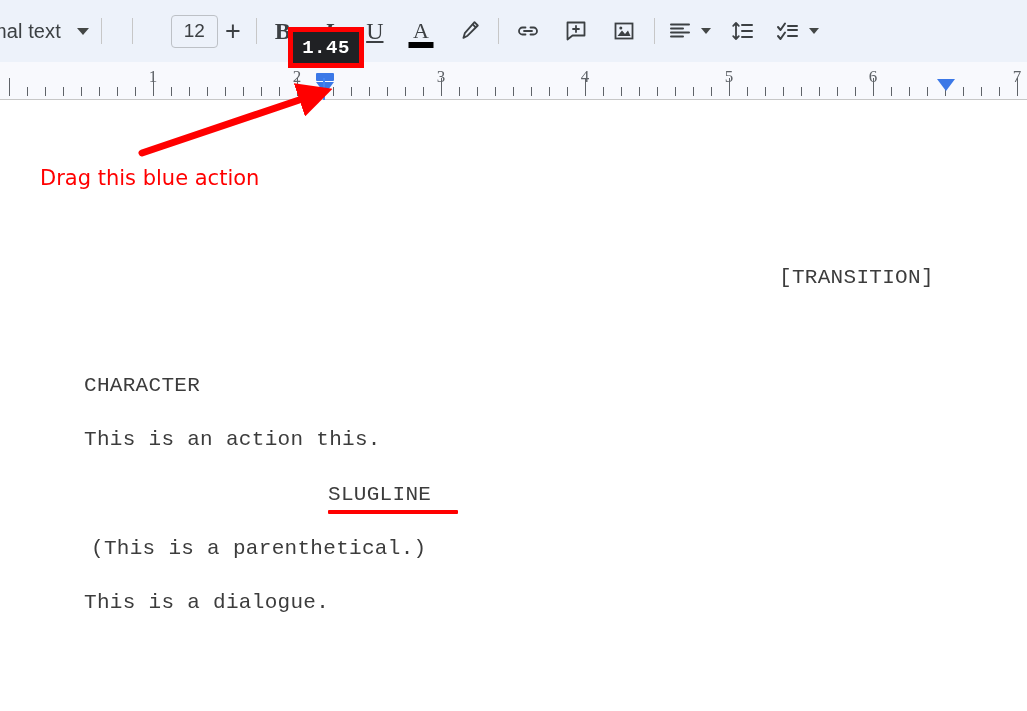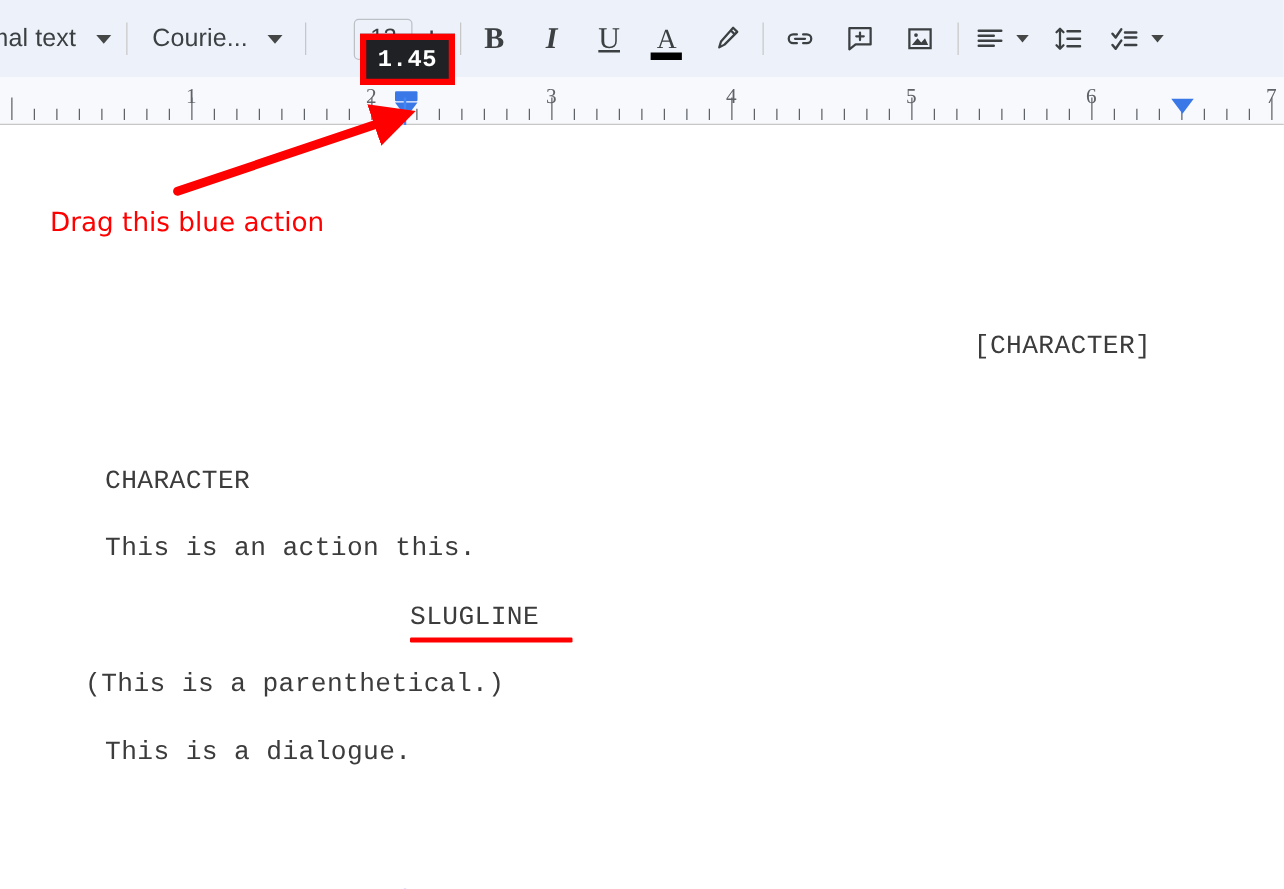--- a/index.html
+++ b/index.html
@@ -255,24 +255,20 @@
 
 <div id="toolbar">
 
   <div class="tb-item style-combo">
     <span class="combo-label">mal text</span>
     <span class="caret"></span>
   </div>
 
   <div class="tb-divider"></div>
 
-  <div class="tb-item" style="margin-left:8px">
-    <span class="combo-label">Courie...</span>
-    <span class="caret"></span>
-  </div>
 
   <div class="tb-divider" style="margin-left:18px"></div>
 
   <div style="width:26px;flex:none"></div>
 
   <div class="font-box">
     <span>12</span>
   </div>
 
   <div class="plus-btn">+</div>
@@ -430,25 +426,25 @@
 </div>
 
 <div id="guide-line" style="left: 323px; background: rgb(66, 133, 244);"></div>
 
 <div id="indent-tooltip" style="border-color: rgb(255, 0, 0); background: rgb(32, 33, 36);">
   <span>1.45</span>
 </div>
 
 <div id="doc">
   <div id="doc-lines">
-      <div class="doc-line" style="left: 779px; top: 166px;">[CHARACTER]</div>
+      <div class="doc-line" style="left: 779px; top: 166px;">[TRANSITION]</div>
       <div class="doc-line" style="left: 84px; top: 274px;">CHARACTER</div>
       <div class="doc-line" style="left: 84px; top: 328px;">This is an action this.</div>
       <div class="doc-line" style="left: 328px; top: 383px;">SLUGLINE</div>
-      <div class="doc-line" style="left: 68px; top: 437px;">(This is a parenthetical.)</div>
+      <div class="doc-line" style="left: 91px; top: 437px;">(This is a parenthetical.)</div>
       <div class="doc-line" style="left: 84px; top: 491px;">This is a dialogue.</div>
     </div>
   <div class="red-underline" id="char-underline" style="left: 328px; top: 410px; width: 130px; background: rgb(255, 0, 0);"></div>
 </div>
 
 <svg id="arrow-svg" viewBox="0 0 360 120">
   <defs>
     <marker id="redhead" markerWidth="5" markerHeight="5" refX="2.2" refY="2.5" orient="auto">
       <path d="M0,0 L5,2.5 L0,5 z" fill="#ff0000"></path>
     </marker>

